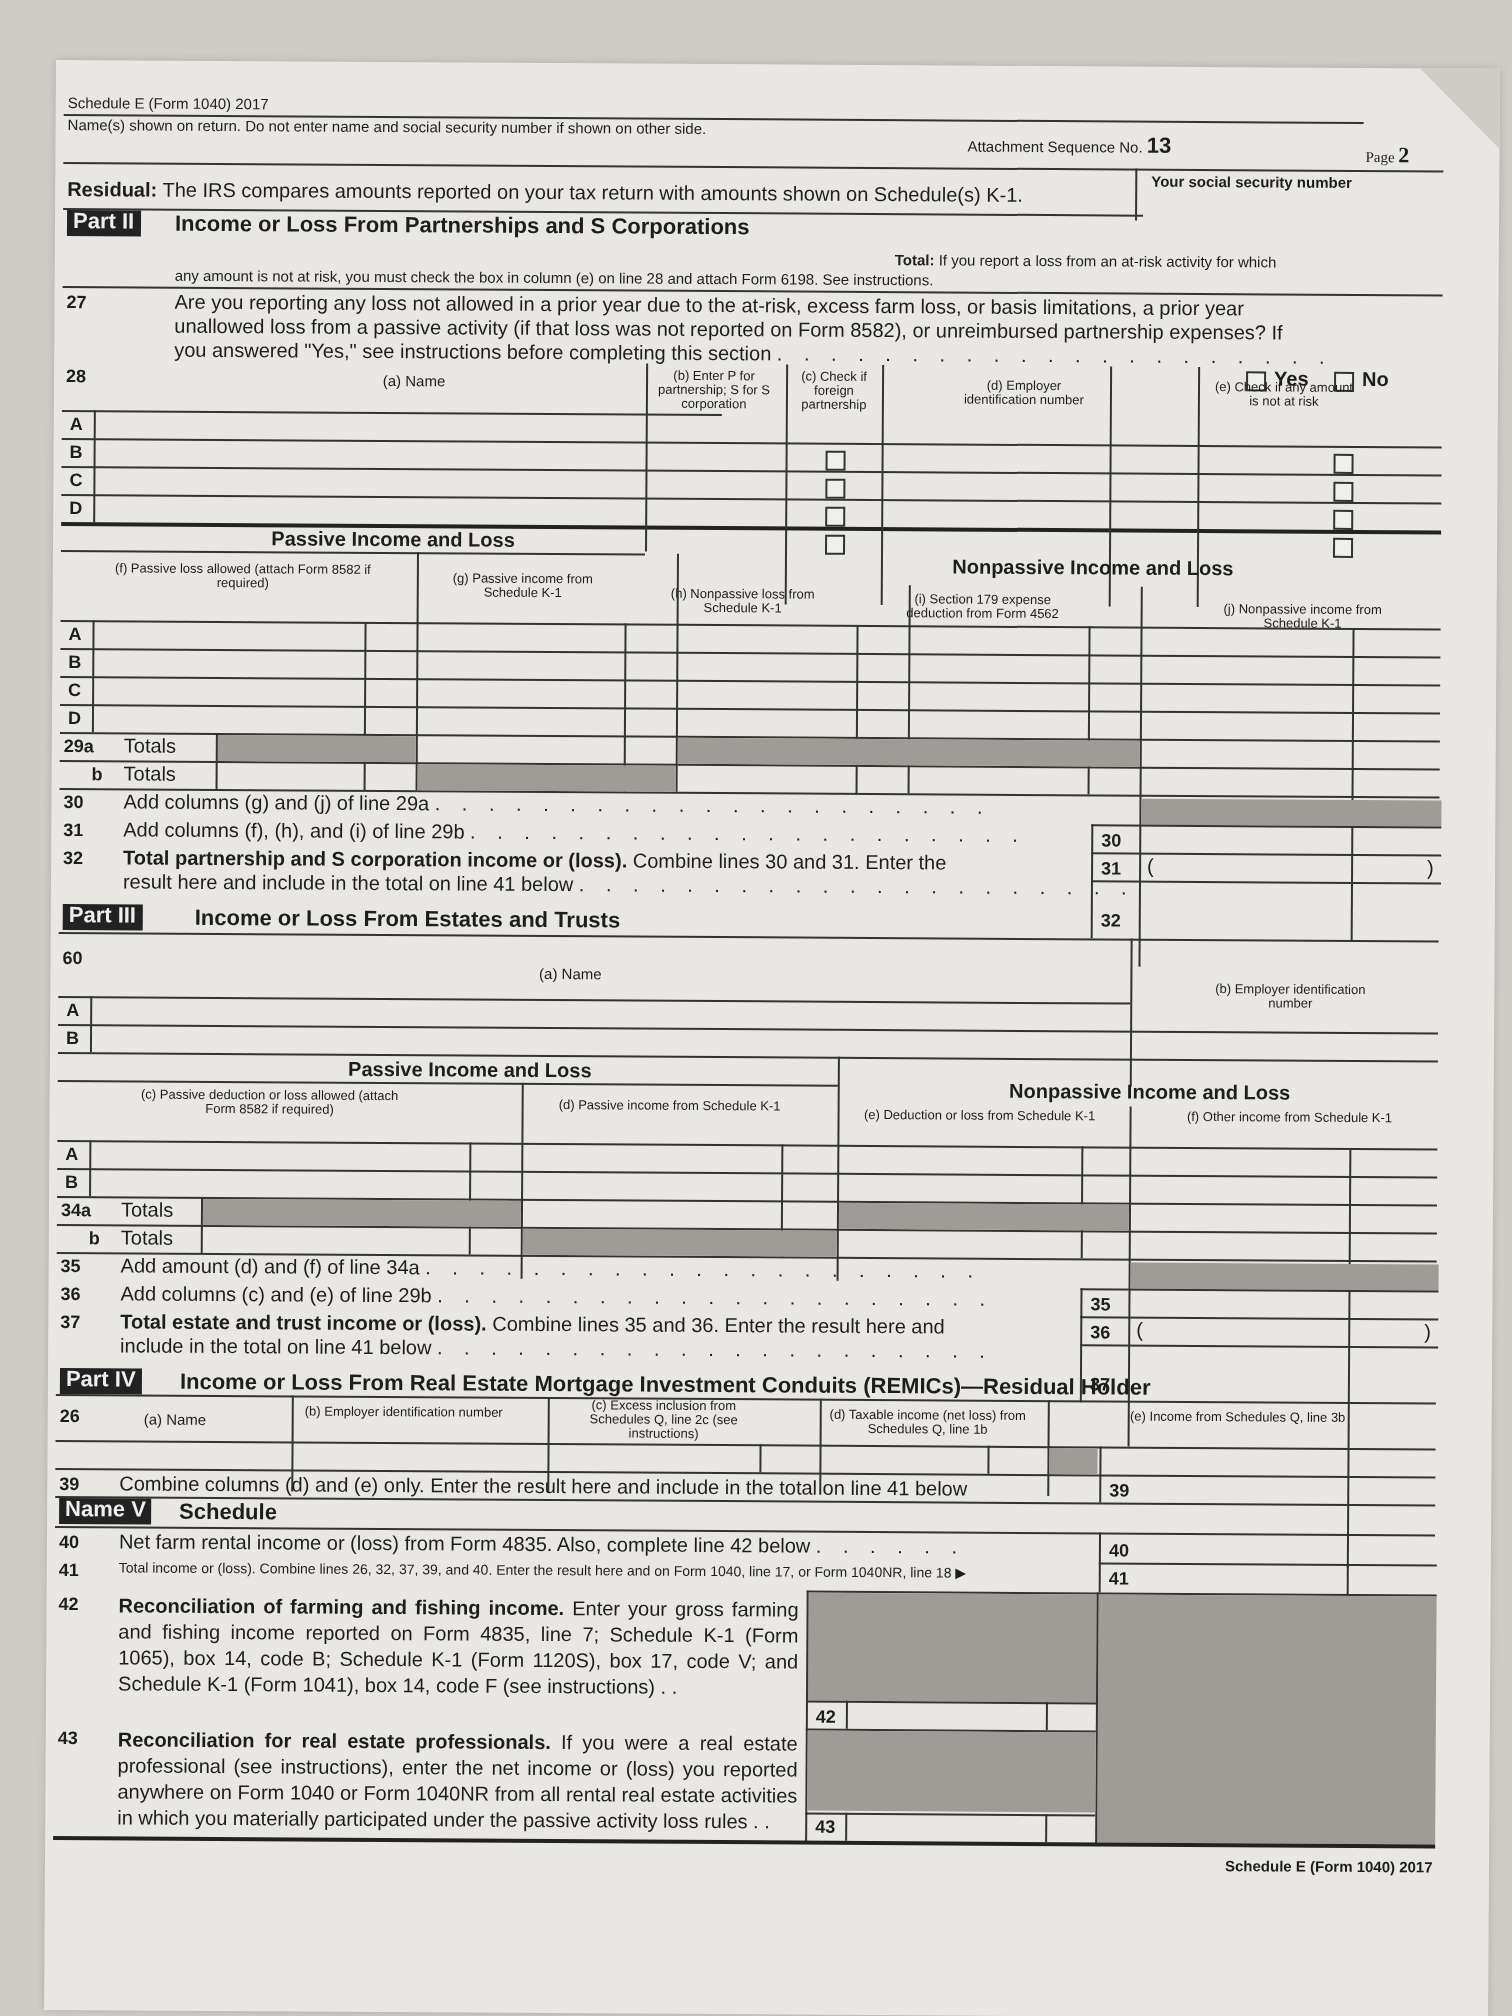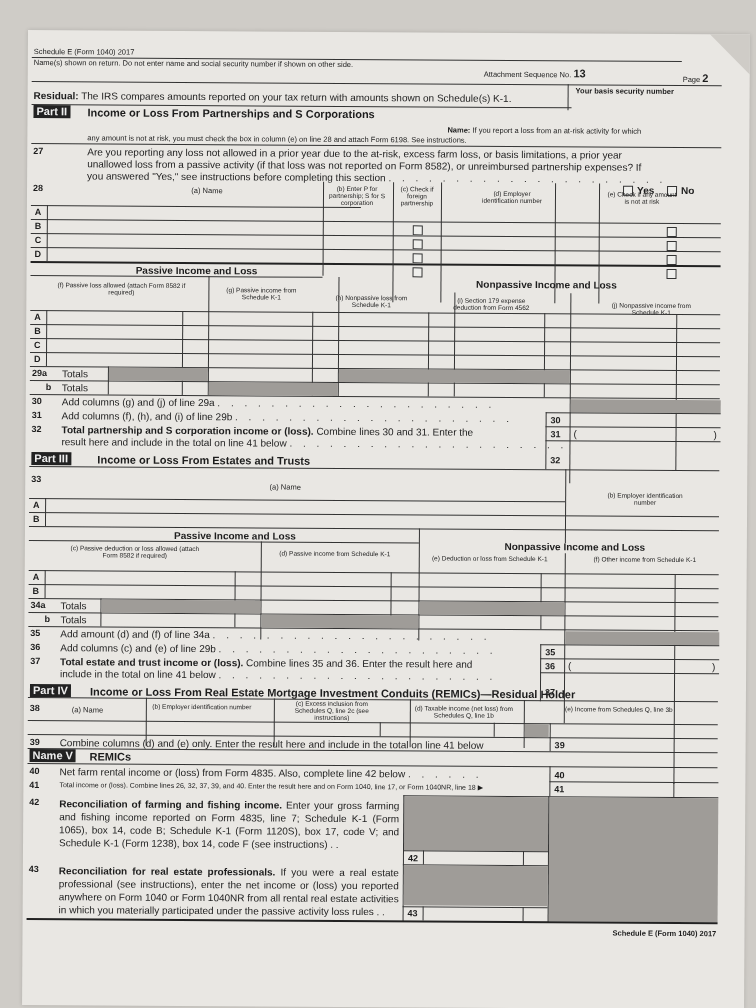--- a/index.html
+++ b/index.html
@@ -26,33 +26,33 @@
 </head>
 <body>
 
 <div class="page">
   <div class="corner"></div>
 
   <div class="abs t6" style="left:6px;top:18px;">Schedule E (Form 1040) 2017</div>
   <div class="hl" style="left:4px;top:27px;width:650px;"></div>
   <div class="abs t6" style="left:6px;top:29px;">Name(s) shown on return. Do not enter name and social security number if shown on other side.</div>
   <div class="abs t6" style="left:456px;top:36px;"><span>Attachment Sequence No.</span> <b style="font-size:11px">13</b></div>
-  <div class="abs t6" style="left:655px;top:40px;"><span>Page</span> <b style="font-size:11px">2</b></div>
+  <div class="abs t6" style="left:655px;top:40px;font-family:Liberation Serif, serif;"><span>Page</span> <b style="font-size:11px">2</b></div>
   <input class="abs" style="left: 6px; top: 40px; width: 430px; height: 10px; border: none; background: transparent;">
   <div class="hl" style="left:4px;top:51px;width:690px;"></div>
   <div class="vl" style="left:540px;top:51px;height:26px;"></div>
-  <div class="abs t6 b" style="left:548px;top:54px;">Your basis security number</div>
+  <div class="abs t6 b" style="left:548px;top:54px;">Your social security number</div>
   <input class="abs" style="left: 548px; top: 63px; width: 140px; height: 12px; border: none; background: transparent;">
 
   <div class="abs t8" style="left:6px;top:60px;"><b>Residual:</b> <span>The IRS compares amounts reported on your tax return with amounts shown on Schedule(s) K-1.</span></div>
   <div class="hl" style="left:4px;top:74px;width:540px;"></div>
 
   <div class="partlbl" style="left:6px;top:75px;">Part II</div>
   <div class="abs t9 b" style="left:60px;top:76px;">Income or Loss From Partnerships and S Corporations</div>
-  <div class="abs t6" style="left:420px;top:94px;"><b>Name:</b> <span>If you report a loss from an at-risk activity for which</span></div>
+  <div class="abs t6" style="left:420px;top:94px;"><b>Total:</b> <span>If you report a loss from an at-risk activity for which</span></div>
   <div class="abs t6" style="left:60px;top:104px;">any amount is not at risk, you must check the box in column (e) on line 28 and attach Form 6198. See instructions.</div>
   <div class="hl" style="left:4px;top:113px;width:690px;"></div>
 
   <div class="ln" style="left:6px;top:116px;">27</div>
   <div class="abs t8" style="left:60px;top:116px;">Are you reporting any loss not allowed in a prior year due to the at-risk, excess farm loss, or basis limitations, a prior year</div>
   <div class="abs t8" style="left:60px;top:128px;">unallowed loss from a passive activity (if that loss was not reported on Form 8582), or unreimbursed partnership expenses? If</div>
   <div class="abs t8" style="left:60px;top:140px;"><span>you answered "Yes," see instructions before completing this section</span> <span class="dots">. . . . . . . . . . . . . . . . . . . . .</span></div>
   <div class="cb" style="left:596px;top:152px;"></div>
   <div class="abs t8 b" style="left:610px;top:151px;">Yes</div>
   <div class="cb" style="left:640px;top:152px;"></div>
@@ -150,21 +150,21 @@
   <div class="abs t8" style="left:548px;top:395px;">(</div>
   <input class="abs" style="left: 556px; top: 395px; width: 126px; height: 11px; border: none; background: transparent;">
   <div class="abs t8" style="left:688px;top:395px;">)</div>
   <div class="hl" style="left:520px;top:407px;width:175px;"></div>
   <div class="ln" style="left:525px;top:422px;">32</div>
   <input class="abs" style="left: 546px; top: 421px; width: 100px; height: 12px; border: none; background: transparent;">
   <div class="hl" style="left:4px;top:436px;width:690px;"></div>
 
   <div class="partlbl" style="left:6px;top:422px;">Part III</div>
   <div class="abs t9 b" style="left:72px;top:423px;">Income or Loss From Estates and Trusts</div>
-  <div class="ln" style="left:6px;top:444px;">33</div>
+  <div class="ln" style="left:6px;top:444px;">60</div>
   <div class="abs t6 c" style="left:220px;top:452px;width:80px;">(a) Name</div>
   <div class="abs t5 c" style="left:575px;top:458px;width:90px;">(b) Employer identification number</div>
   <div class="vl" style="left:540px;top:436px;height:74px;"></div>
   <div class="hl" style="left:4px;top:468px;width:536px;"></div>
   <div class="hl" style="left:4px;top:482px;width:690px;"></div>
   <div class="hl" style="left:4px;top:496px;width:690px;"></div>
   <div class="vl" style="left:20px;top:468px;height:28px;"></div>
   <div class="row-letter" style="left:8px;top:470px;">A</div>
   <div class="row-letter" style="left:8px;top:484px;">B</div>
 
@@ -219,21 +219,21 @@
   <div class="abs t8" style="left:544px;top:627px;">(</div>
   <input class="abs" style="left: 552px; top: 627px; width: 130px; height: 11px; border: none; background: transparent;">
   <div class="abs t8" style="left:688px;top:627px;">)</div>
   <div class="hl" style="left:516px;top:639px;width:179px;"></div>
   <div class="ln" style="left:521px;top:654px;">37</div>
   <input class="abs" style="left: 542px; top: 653px; width: 104px; height: 12px; border: none; background: transparent;">
   <div class="hl" style="left:4px;top:667px;width:690px;"></div>
 
   <div class="partlbl" style="left:6px;top:654px;">Part IV</div>
   <div class="abs t9 b" style="left:66px;top:655px;">Income or Loss From Real Estate Mortgage Investment Conduits (REMICs)—Residual Holder</div>
-  <div class="ln" style="left:6px;top:673px;">38</div>
+  <div class="ln" style="left:6px;top:673px;">26</div>
   <div class="abs t6" style="left:48px;top:676px;">(a) Name</div>
   <div class="vl" style="left:122px;top:667px;height:48px;"></div>
   <div class="abs t5 c" style="left:128px;top:672px;width:100px;">(b) Employer identification number</div>
   <div class="vl" style="left:250px;top:667px;height:48px;"></div>
   <div class="abs t5 c" style="left:258px;top:668px;width:100px;">(c) Excess inclusion from Schedules Q, line 2c (see instructions)</div>
   <div class="vl" style="left:386px;top:667px;height:48px;"></div>
   <div class="abs t5 c" style="left:388px;top:672px;width:104px;">(d) Taxable income (net loss) from Schedules Q, line 1b</div>
   <div class="vl" style="left:500px;top:667px;height:48px;"></div>
   <div class="abs t5 c" style="left:530px;top:672px;width:130px;">(e) Income from Schedules Q, line 3b</div>
   <div class="hl" style="left:4px;top:690px;width:690px;"></div>
@@ -244,37 +244,37 @@
   <div class="vl" style="left:526px;top:690px;height:28px;"></div>
   <div class="vl" style="left:650px;top:690px;height:60px;"></div>
 
   <div class="ln" style="left:6px;top:707px;">39</div>
   <div class="abs t8" style="left:36px;top:707px;">Combine columns (d) and (e) only. Enter the result here and include in the total on line 41 below</div>
   <div class="ln" style="left:531px;top:707px;">39</div>
   <input class="abs" style="left: 552px; top: 706px; width: 94px; height: 11px; border: none; background: transparent;">
   <div class="hl" style="left:4px;top:718px;width:690px;"></div>
 
   <div class="partlbl" style="left:6px;top:719px;">Name V</div>
-  <div class="abs t9 b" style="left:66px;top:720px;">REMICs</div>
+  <div class="abs t9 b" style="left:66px;top:720px;">Schedule</div>
   <div class="hl" style="left:4px;top:733px;width:690px;"></div>
   <div class="ln" style="left:6px;top:736px;">40</div>
   <div class="abs t8" style="left:36px;top:736px;"><span>Net farm rental income or (loss) from Form 4835. Also, complete line 42 below</span> <span class="dots">. . . . . .</span></div>
   <div class="vl" style="left:526px;top:733px;height:30px;"></div>
   <div class="ln" style="left:531px;top:737px;">40</div>
   <input class="abs" style="left: 552px; top: 736px; width: 94px; height: 11px; border: none; background: transparent;">
   <div class="hl" style="left:526px;top:748px;width:169px;"></div>
   <div class="ln" style="left:6px;top:750px;">41</div>
   <div class="abs t5" style="left:36px;top:751px;font-size:7px;">Total income or (loss). Combine lines 26, 32, 37, 39, and 40. Enter the result here and on Form 1040, line 17, or Form 1040NR, line 18 ▶</div>
   <div class="ln" style="left:531px;top:751px;">41</div>
   <input class="abs" style="left: 552px; top: 750px; width: 94px; height: 11px; border: none; background: transparent;">
   <div class="vl" style="left:650px;top:748px;height:15px;"></div>
   <div class="hl" style="left:380px;top:763px;width:315px;"></div>
 
   <div class="ln" style="left:6px;top:767px;">42</div>
-  <div class="abs t8" style="left:36px;top:767px;width:340px;line-height:13px;text-align:justify;"><b>Reconciliation of farming and fishing income.</b> <span>Enter your gross farming and fishing income reported on Form 4835, line 7; Schedule K-1 (Form 1065), box 14, code B; Schedule K-1 (Form 1120S), box 17, code V; and Schedule K-1 (Form 1238), box 14, code F (see instructions)</span> . .</div>
+  <div class="abs t8" style="left:36px;top:767px;width:340px;line-height:13px;text-align:justify;"><b>Reconciliation of farming and fishing income.</b> <span>Enter your gross farming and fishing income reported on Form 4835, line 7; Schedule K-1 (Form 1065), box 14, code B; Schedule K-1 (Form 1120S), box 17, code V; and Schedule K-1 (Form 1041), box 14, code F (see instructions)</span> . .</div>
   <div class="ln" style="left:6px;top:834px;">43</div>
   <div class="abs t8" style="left:36px;top:834px;width:340px;line-height:13px;text-align:justify;"><b>Reconciliation for real estate professionals.</b> <span>If you were a real estate professional (see instructions), enter the net income or (loss) you reported anywhere on Form 1040 or Form 1040NR from all rental real estate activities in which you materially participated under the passive activity loss rules</span> . .</div>
 
   <div class="shade" style="left:381px;top:764px;width:144px;height:54px;"></div>
   <div class="shade" style="left:526px;top:764px;width:169px;height:124px;"></div>
   <div class="vl" style="left:380px;top:763px;height:126px;"></div>
   <div class="vl" style="left:525px;top:763px;height:126px;"></div>
   <div class="hl" style="left:380px;top:818px;width:145px;"></div>
   <div class="ln" style="left:385px;top:821px;">42</div>
   <div class="vl" style="left:400px;top:818px;height:14px;"></div>

